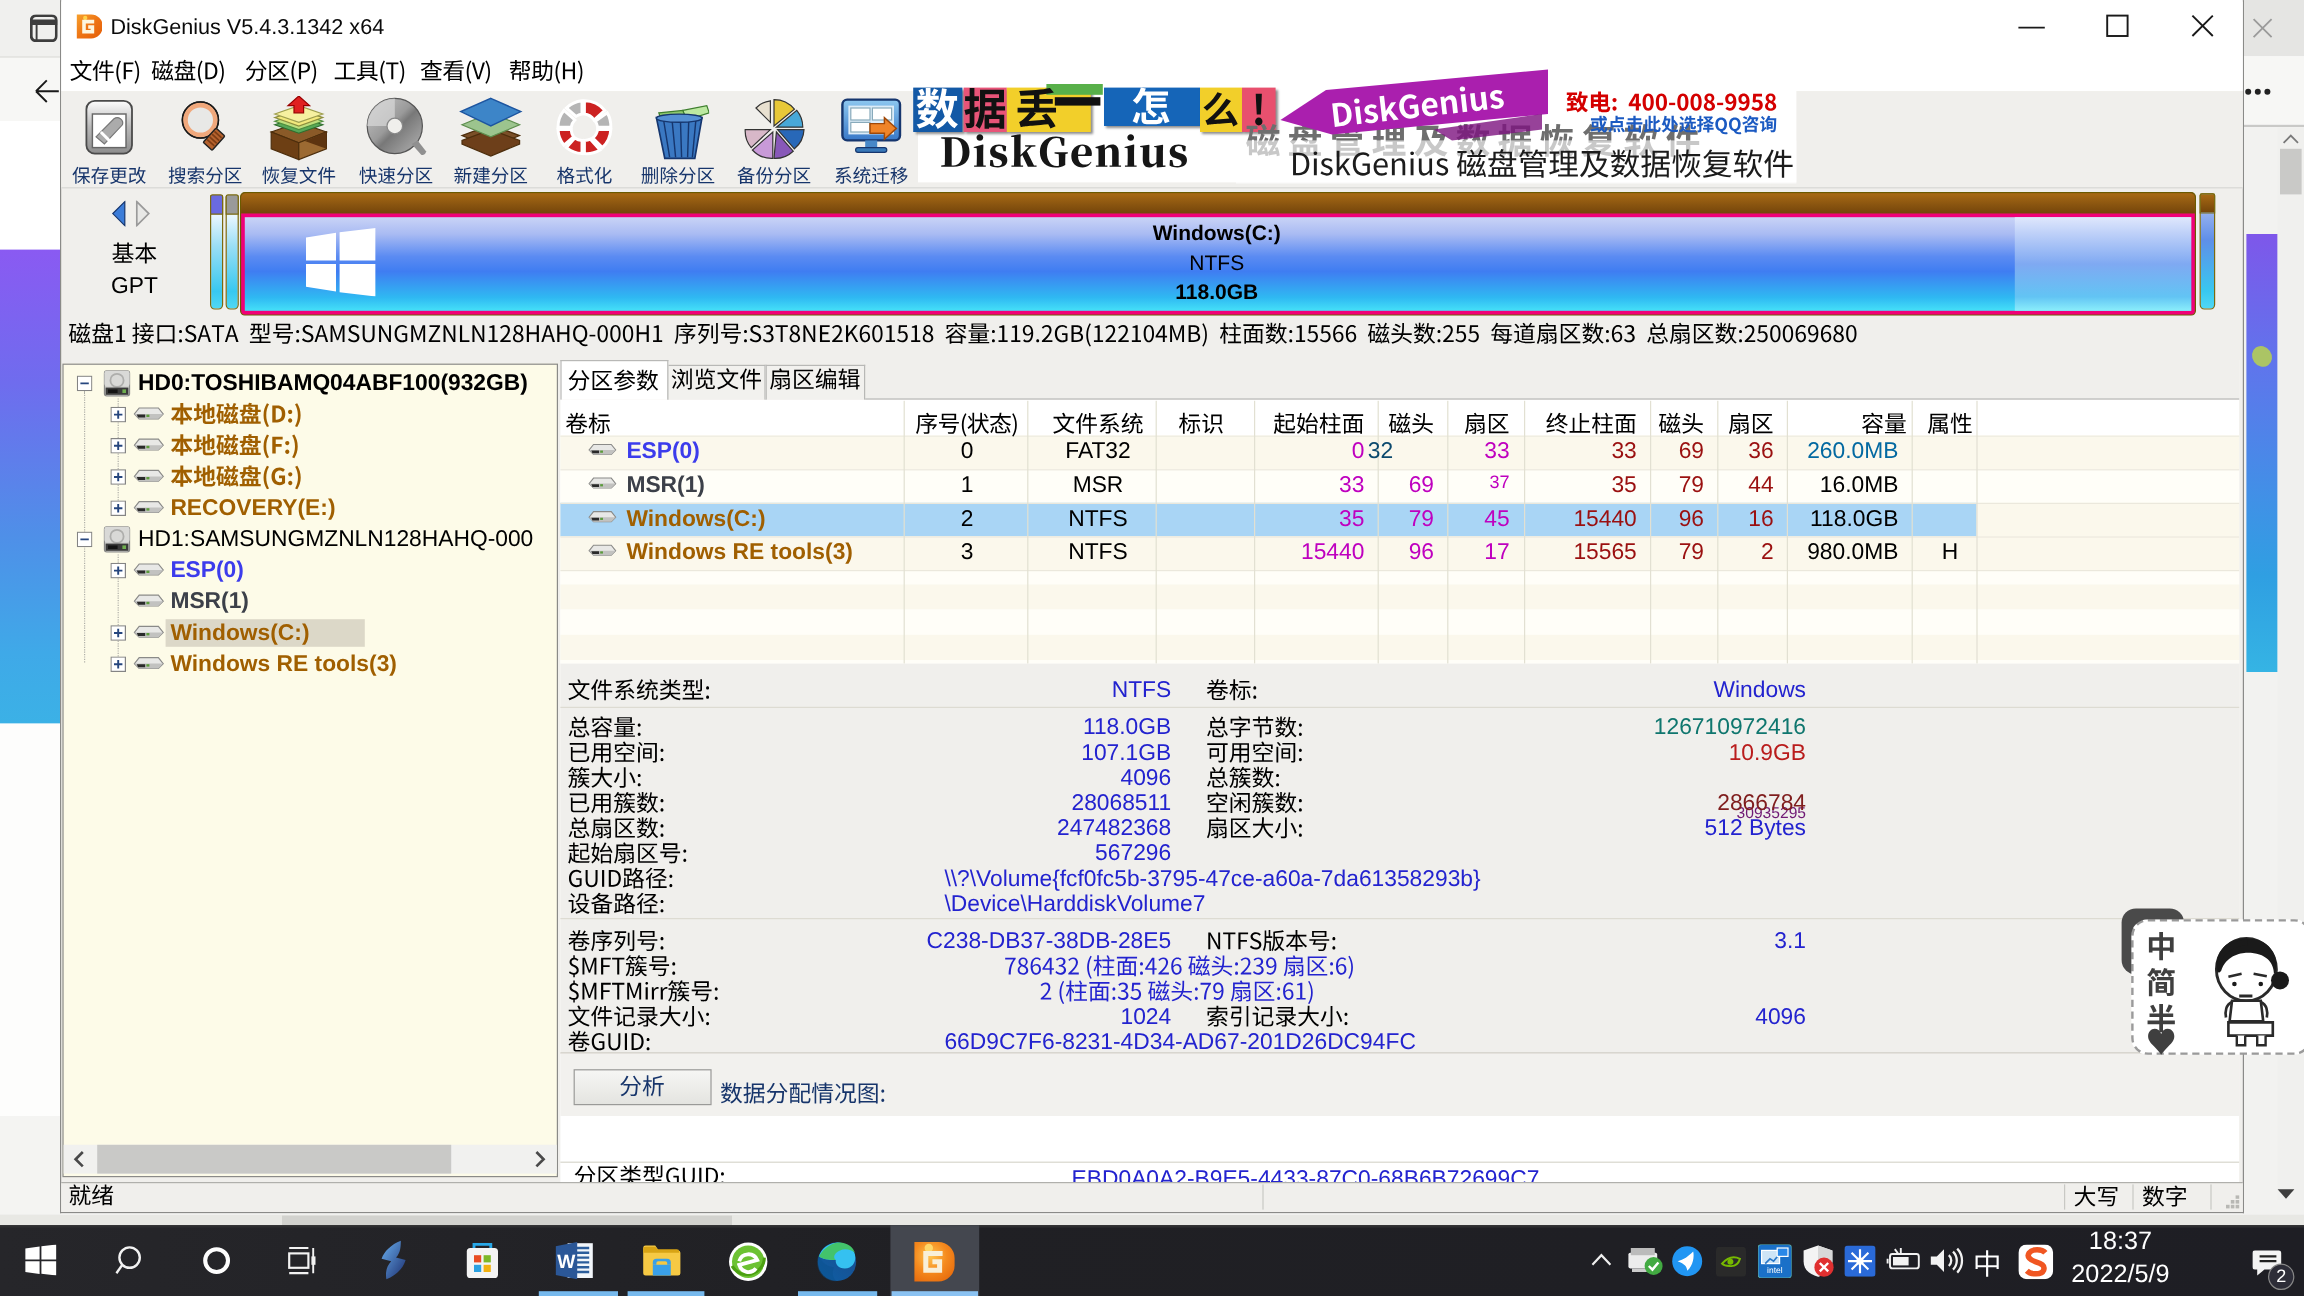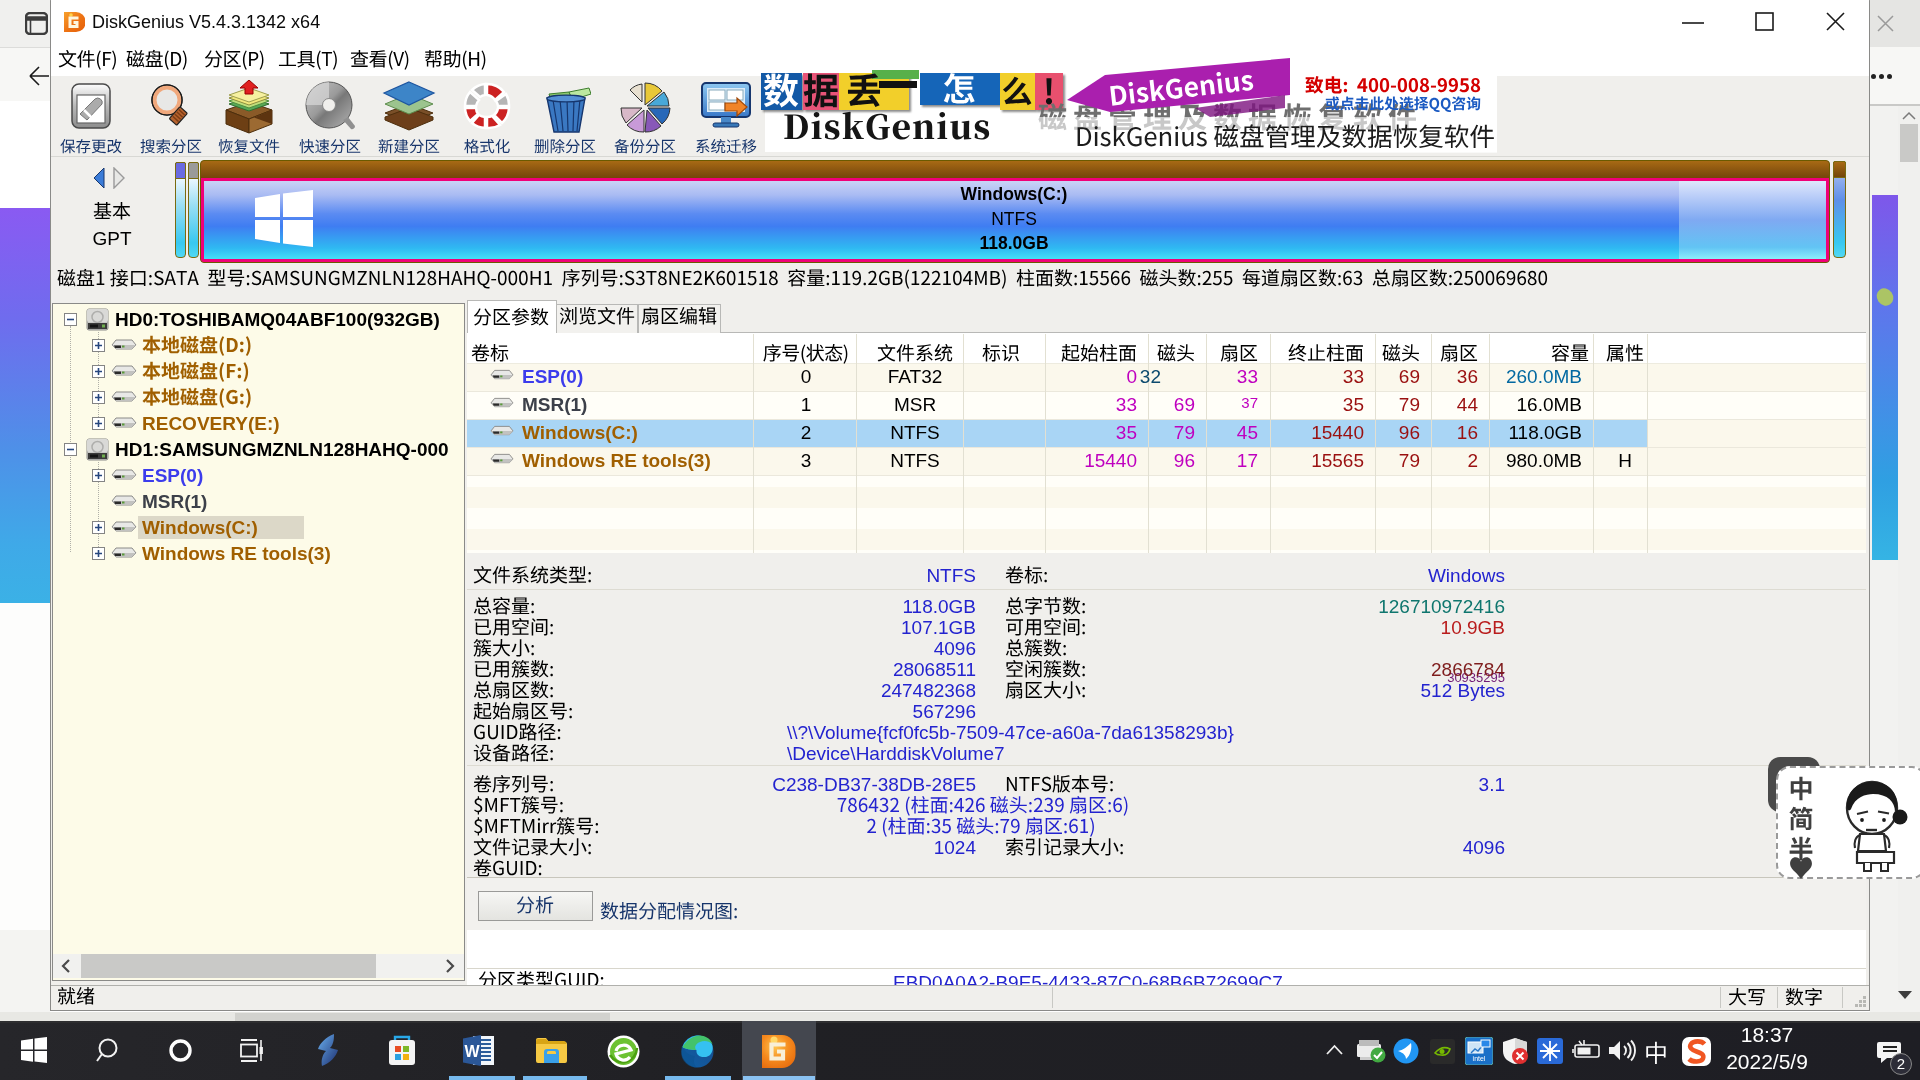--- a/index.html
+++ b/index.html
@@ -559,21 +559,21 @@
 <path d="M20 59 c-5 2 -6 8 -5 13 M44 59 c5 2 6 8 5 13" stroke-width="2.2" fill="none"></path>
 </g>
   </svg>
 <div style="position:absolute;left:0;top:0;z-index:40;width:1920px;height:1080px;pointer-events:none">
     <div class="a" style="left:82px;top:228px;width:60px;text-align:center;font-size:19px;color:#000">GPT</div>
     <div class="a" style="left:514px;top:184px;width:1000px;text-align:center;font-size:17.5px;font-weight:bold;color:#000">Windows(C:)</div>
     <div class="a" style="left:514px;top:209px;width:1000px;text-align:center;font-size:17.5px;color:#000">NTFS</div>
     <div class="a" style="left:514px;top:233px;width:1000px;text-align:center;font-size:17.5px;font-weight:bold;color:#000">118.0GB</div>
     <div class="a" style="left:115px;top:309px;font-size:19px;font-weight:bold;color:#000;white-space:nowrap">HD0:TOSHIBAMQ04ABF100(932GB)</div>
     <div class="a" style="left:142px;top:413px;font-size:19px;font-weight:bold;color:#a05f00;white-space:nowrap">RECOVERY(E:)</div>
-    <div class="a" style="left:115px;top:439px;font-size:19px;font-weight:bold;color:#000;white-space:nowrap">HD1:SAMSUNGMZNLN128HAHQ-000</div>
+    <div class="a" style="left:115px;top:439px;font-size:19px;font-weight:normal;color:#000;white-space:nowrap">HD1:SAMSUNGMZNLN128HAHQ-000</div>
     <div class="a" style="left:142px;top:465px;font-size:19px;font-weight:bold;color:#3c3cec;white-space:nowrap">ESP(0)</div>
     <div class="a" style="left:142px;top:491px;font-size:19px;font-weight:bold;color:#3c4049;white-space:nowrap">MSR(1)</div>
     <div class="a" style="left:142px;top:517px;font-size:19px;font-weight:bold;color:#a05f00;white-space:nowrap">Windows(C:)</div>
     <div class="a" style="left:142px;top:543px;font-size:19px;font-weight:bold;color:#a05f00;white-space:nowrap">Windows RE tools(3)</div>
     <div class="a" style="left:522px;top:366px;font-size:19px;font-weight:bold;color:#3c3cec;white-space:nowrap">ESP(0)</div>
     <div class="a" style="left:756px;top:366px;width:100px;text-align:center;font-size:19px;color:#000">0</div>
     <div class="a" style="left:858px;top:366px;width:114px;text-align:center;font-size:19px;color:#000">FAT32</div>
     <div class="a" style="right:783px;top:366px;font-size:19px;color:#bf00bf">0</div>
     <div class="a" style="right:759px;top:366px;font-size:19px;color:#0c4a6e">32</div>
     <div class="a" style="right:662px;top:366px;font-size:19px;color:#bf00bf">33</div>
@@ -612,24 +612,25 @@
     <div class="a" style="right:442px;top:450px;font-size:19px;color:#9a1010">2</div>
     <div class="a" style="right:338px;top:450px;font-size:19px;color:#000">980.0MB</div>
     <div class="a" style="left:1600px;top:450px;width:50px;text-align:center;font-size:19px;color:#000">H</div>
     <div class="a" style="right:944px;top:565px;font-size:19px;color:#2323cf">NTFS</div>
     <div class="a" style="right:944px;top:596px;font-size:19px;color:#2323cf">118.0GB</div>
     <div class="a" style="right:944px;top:617px;font-size:19px;color:#2323cf">107.1GB</div>
     <div class="a" style="right:944px;top:638px;font-size:19px;color:#2323cf">4096</div>
     <div class="a" style="right:944px;top:659px;font-size:19px;color:#2323cf">28068511</div>
     <div class="a" style="right:944px;top:680px;font-size:19px;color:#2323cf">247482368</div>
     <div class="a" style="right:944px;top:701px;font-size:19px;color:#2323cf">567296</div>
-    <div class="a" style="left:787px;top:722px;font-size:19px;color:#2323cf;white-space:nowrap">\\?\Volume{fcf0fc5b-7509-47ce-a60a-7da61358293b}</div>
+    <div class="a" style="left:787px;top:722px;font-size:19px;color:#2323cf;white-space:nowrap">\\?\Volume{fcf0fc5b-3795-47ce-a60a-7da61358293b}</div>
     <div class="a" style="left:787px;top:743px;font-size:19px;color:#2323cf;white-space:nowrap">\Device\HarddiskVolume7</div>
     <div class="a" style="right:944px;top:774px;font-size:19px;color:#2323cf">C238-DB37-38DB-28E5</div>
     <div class="a" style="right:944px;top:837px;font-size:19px;color:#2323cf">1024</div>
+    <div class="a" style="left:787px;top:858px;font-size:19px;color:#2323cf;white-space:nowrap">66D9C7F6-8231-4D34-AD67-201D26DC94FC</div>
     <div class="a" style="right:415px;top:565px;font-size:19px;color:#2323cf">Windows</div>
     <div class="a" style="right:415px;top:596px;font-size:19px;color:#0f766e">126710972416</div>
     <div class="a" style="right:415px;top:617px;font-size:19px;color:#b91c1c">10.9GB</div>
     <div class="a" style="right:415px;top:670px;font-size:13px;color:#701a75">30935295</div>
     <div class="a" style="right:415px;top:659px;font-size:19px;color:#7f1d1d">2866784</div>
     <div class="a" style="right:415px;top:680px;font-size:19px;color:#2323cf">512 Bytes</div>
     <div class="a" style="right:415px;top:774px;font-size:19px;color:#2323cf">3.1</div>
     <div class="a" style="right:415px;top:837px;font-size:19px;color:#2323cf">4096</div>
     <div class="a" style="left:893px;top:966px;height:19px;overflow:hidden;font-size:19px;color:#2323cf">
       <span style="display:block;margin-top:6px">EBD0A0A2-B9E5-4433-87C0-68B6B72699C7</span>

